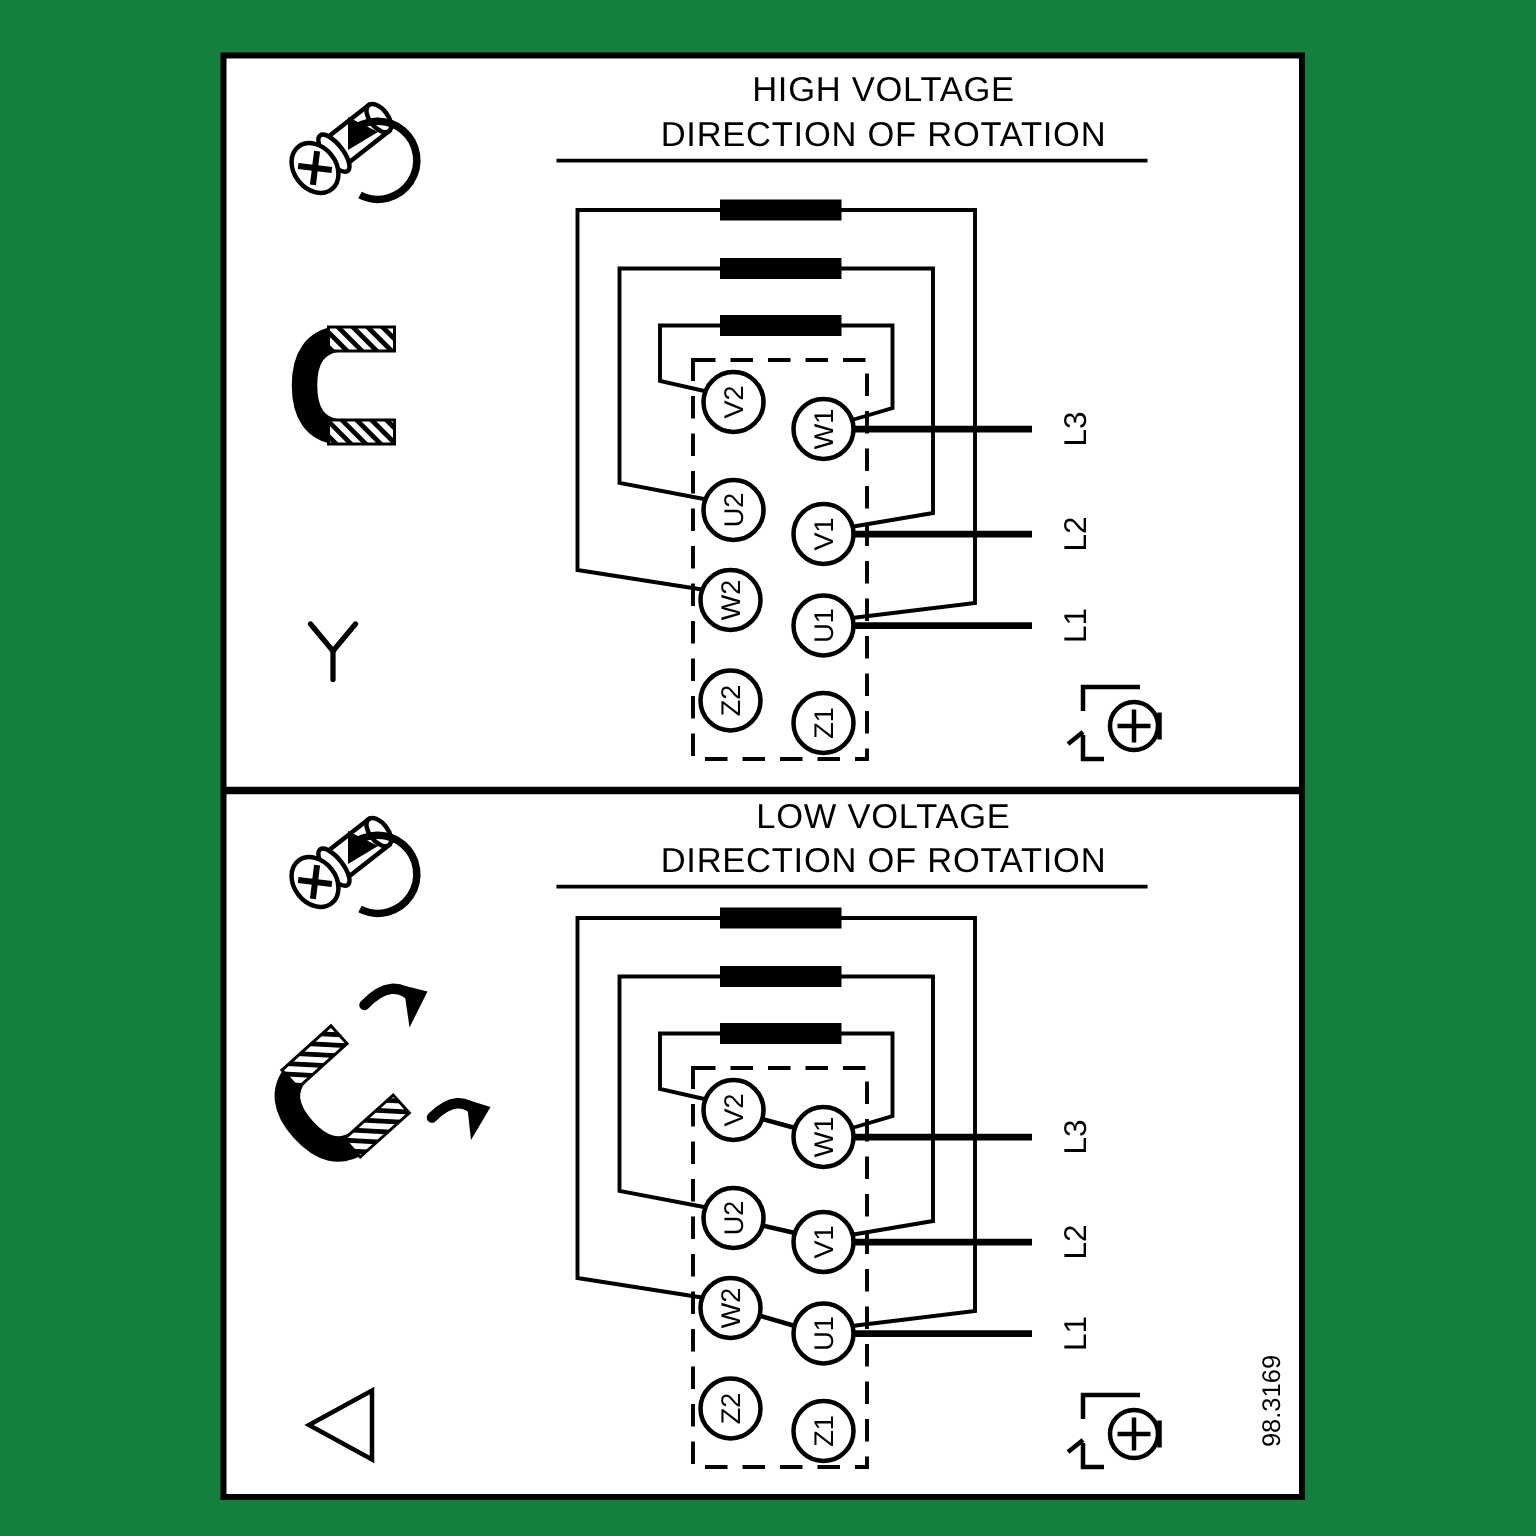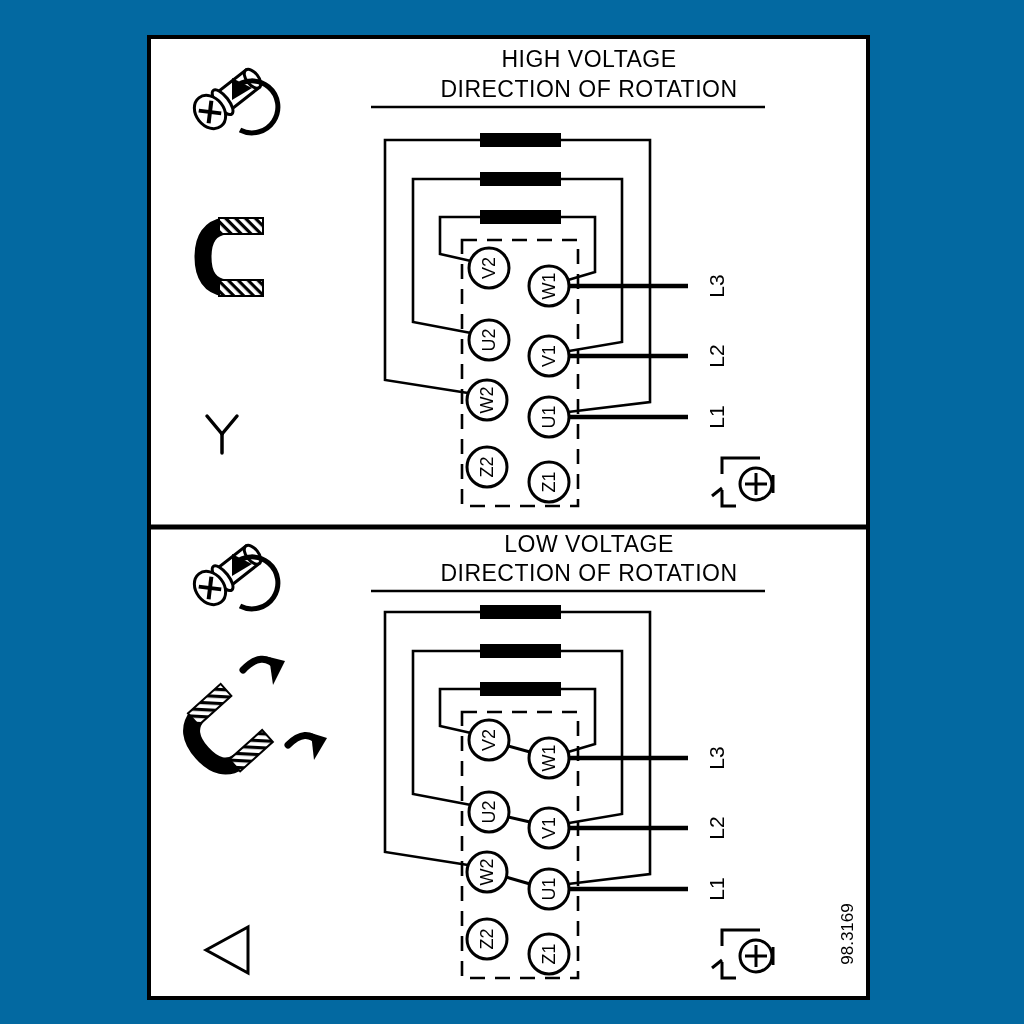--- a/index.html
+++ b/index.html
@@ -1,16 +1,16 @@
 <!DOCTYPE html>
 <html><head>
 <meta charset="utf-8">
 <style>
   html,body{margin:0;padding:0;background:#fff;}
-  .stage{position:relative;width:1024px;height:1024px;background:#0369a1;overflow:hidden;}
+  .stage{position:relative;width:1024px;height:1024px;background:#15803d;overflow:hidden;}
   svg{display:block;}
   text{font-family:"Liberation Sans","DejaVu Sans",sans-serif;fill:#000;}
   .title{font-size:23px;letter-spacing:.5px;}
   .tlabel{font-size:18px;}
   .llabel{font-size:21px;}
   .fig{font-size:17px;}
 </style>
 </head>
 <body>
 

